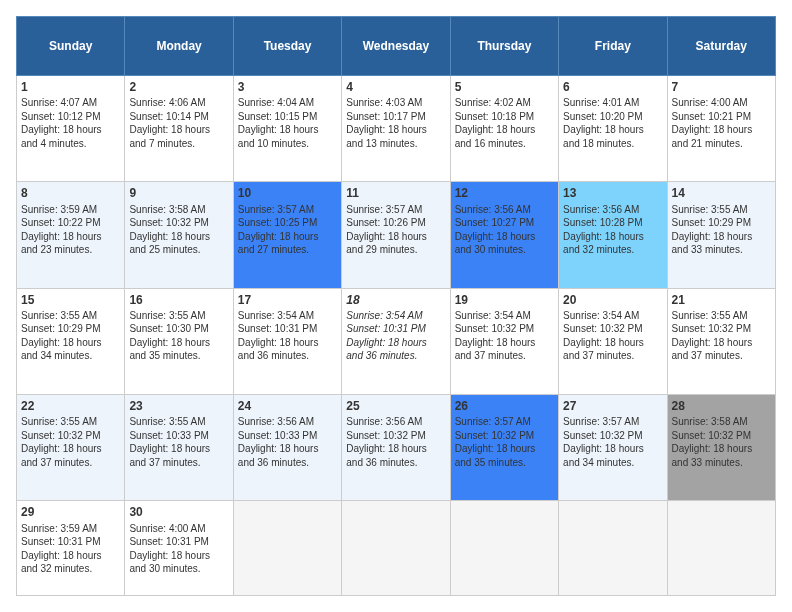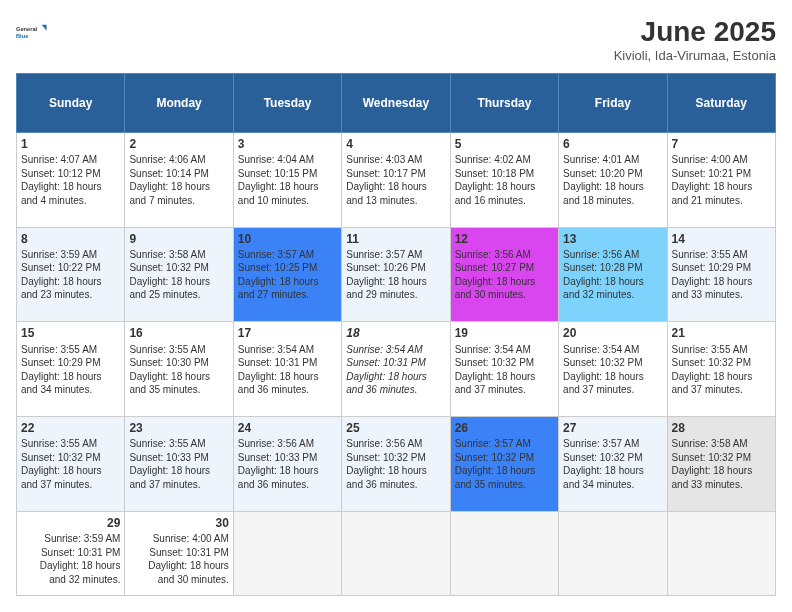--- a/index.html
+++ b/index.html
@@ -80,40 +80,26 @@
       background: #fff;
     }
     .day-num {
       font-weight: bold;
       font-size: 12px;
       display: block;
       margin-bottom: 1px;
     }
     .last-row td {
       height: 70px;
-      text-align: right;
     }
   </style>
 </head>
 <body>
 
 <div class="page">
-  <div class="header">
-    <div class="logo">
-      <svg class="logo-icon" viewBox="0 0 90 45" width="90" height="45">
-          <text x="0" y="20" font-size="16" font-weight="bold" fill="#333">General</text>
-          <polygon points="72,2 86,2 86,18" fill="#1a6faf"></polygon>
-          <text x="0" y="38" font-size="16" font-weight="bold" fill="#1a6faf">Blue</text>
-        </svg>
-    </div>
-    <div class="title-block">
-      <div class="month-title">June 2025</div>
-      <div class="location">Kivioli, Ida-Virumaa, Estonia</div>
-    </div>
-  </div>
 
   <table class="calendar">
     <thead>
       <tr>
         <th>Sunday</th>
         <th>Monday</th>
         <th>Tuesday</th>
         <th>Wednesday</th>
         <th>Thursday</th>
         <th>Friday</th>
@@ -183,21 +169,21 @@
         <span>Sunrise: 3:57 AM</span><br>
         <span>Sunset: 10:25 PM</span><br>
         <span>Daylight: 18 hours and 27 minutes.</span>
       </td>
           <td style="background: rgb(238, 244, 251);">
         <span class="day-num">11</span>
         <span>Sunrise: 3:57 AM</span><br>
         <span>Sunset: 10:26 PM</span><br>
         <span>Daylight: 18 hours and 29 minutes.</span>
       </td>
-          <td style="background: #d946ef;">
+          <td style="background: #3b82f6;">
         <span class="day-num">12</span>
         <span>Sunrise: 3:56 AM</span><br>
         <span>Sunset: 10:27 PM</span><br>
         <span>Daylight: 18 hours and 30 minutes.</span>
       </td>
           <td style="background: #7dd3fc;">
         <span class="day-num">13</span>
         <span>Sunrise: 3:56 AM</span><br>
         <span>Sunset: 10:28 PM</span><br>
         <span>Daylight: 18 hours and 32 minutes.</span>
@@ -283,21 +269,21 @@
         <span>Sunrise: 3:57 AM</span><br>
         <span>Sunset: 10:32 PM</span><br>
         <span>Daylight: 18 hours and 35 minutes.</span>
       </td>
           <td style="background: rgb(238, 244, 251);">
         <span class="day-num">27</span>
         <span>Sunrise: 3:57 AM</span><br>
         <span>Sunset: 10:32 PM</span><br>
         <span>Daylight: 18 hours and 34 minutes.</span>
       </td>
-          <td style="background: #e5e5e5;">
+          <td style="background: #a3a3a3;">
         <span class="day-num">28</span>
         <span>Sunrise: 3:58 AM</span><br>
         <span>Sunset: 10:32 PM</span><br>
         <span>Daylight: 18 hours and 33 minutes.</span>
       </td>
         </tr>
         <tr class="last-row">
           <td style="background: rgb(255, 255, 255);">
         <span class="day-num">29</span>
         <span>Sunrise: 3:59 AM</span><br>

